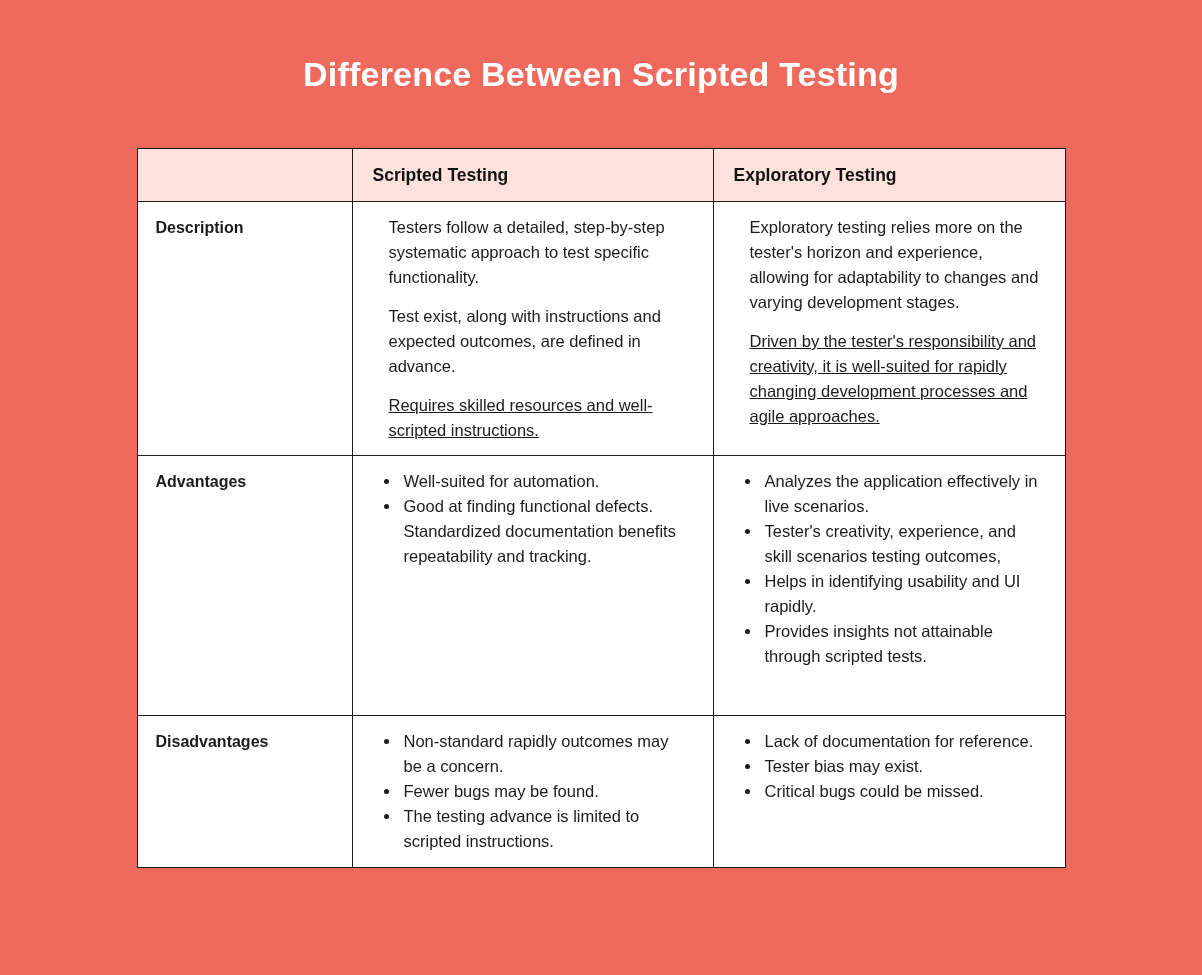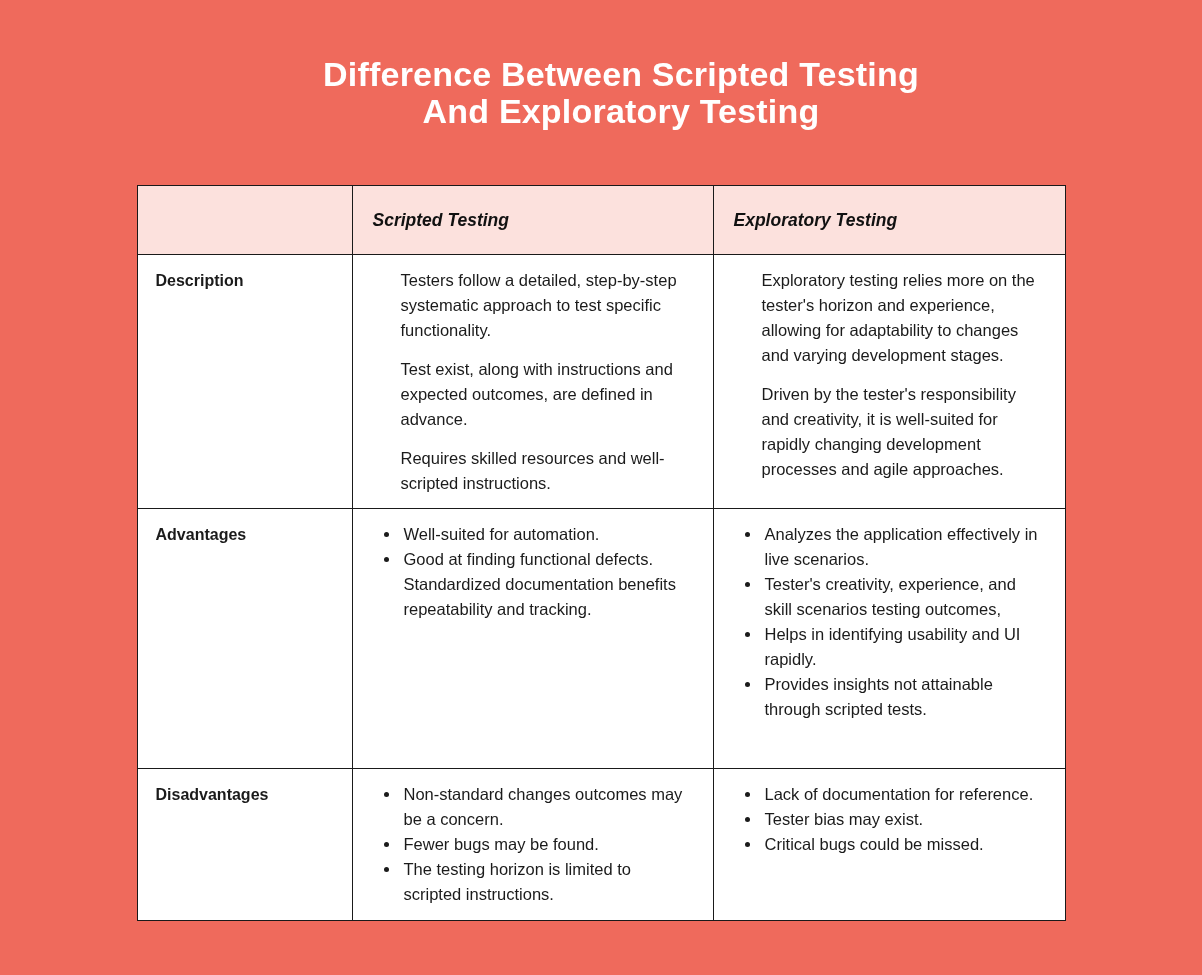--- a/index.html
+++ b/index.html
@@ -3,21 +3,21 @@
 <meta charset="utf-8">
 <style>
   :root {
     --bg: #EF6A5C;
     --header-bg: #FCE1DD;
     --border: #1A1A1A;
     --cell-bg: #FFFFFF;
     --title-color: #FFFFFF;
     --text: #1B1B1B;
   }
-  * { box-sizing: border-box; padding-left: 20px; }
+  * { box-sizing: border-box; }
   html, body { margin: 0; padding: 0; }
   body {
     width: 1202px;
     height: 975px;
     background: var(--bg);
     font-family: "Liberation Sans", "DejaVu Sans", sans-serif;
     color: var(--text);
     overflow: hidden;
   }
   .page-title {
@@ -34,58 +34,56 @@
     margin: 55px auto 0 auto;
     border-collapse: collapse;
     table-layout: fixed;
     background: var(--cell-bg);
   }
   table.compare th, table.compare td {
     border: 1.5px solid var(--border);
   }
   th.col-head {
     background: var(--header-bg);
-    height: 69px;
+    height: 53px;
     text-align: left;
     vertical-align: middle;
     padding: 0 16px 0 20px;
     font-size: 17.5px;
     font-weight: bold;
     color: #111;
-    font-style: italic;
   }
   td.row-label {
     vertical-align: top;
     padding: 17px 10px 10px 18px;
     font-size: 16px;
     font-weight: bold;
     background: var(--cell-bg);
     margin-top: 20px;
   }
   td.content-cell {
     vertical-align: top;
     padding: 13px 22px 12px 20px;
     font-size: 16.5px;
     line-height: 25px;
     background: var(--cell-bg);
   }
   tr.row-description  { height: 244px; }
   tr.row-advantages   { height: 260px; }
   tr.row-disadvantages{ height: 152px; }
-  .content-cell p { margin: 0 0 14px 8px; }
-  .content-cell p:last-child { margin-bottom: 0; }
+  .content-cell p { margin: 0 0 14px 16px; }
+  .content-cell p:last-child { margin-bottom: 0; text-decoration: underline; }
   .content-cell ul { margin: 0; padding: 0 0 0 28px; }
   .content-cell li { padding-left: 3px; }
 </style>
 </head>
 <body>
 
 <h1 class="page-title">
   <span>Difference Between Scripted Testing</span><br>
-  <span>And Exploratory Testing</span>
 </h1>
 
 <table class="compare">
   <colgroup>
     <col style="width:215px">
     <col style="width:361px">
     <col style="width:352px">
   </colgroup>
   <tbody>
       <tr class="row-header">
@@ -122,23 +120,23 @@
         <li>Helps in identifying usability and UI rapidly.</li>
         <li>Provides insights not attainable through scripted tests.</li>
       </ul>
     </td>
   </tr>
 
   <tr class="row-disadvantages">
     <td class="row-label">Disadvantages</td>
     <td class="content-cell">
       <ul>
-        <li>Non-standard changes outcomes may be a concern.</li>
+        <li>Non-standard rapidly outcomes may be a concern.</li>
         <li>Fewer bugs may be found.</li>
-        <li>The testing horizon is limited to scripted instructions.</li>
+        <li>The testing advance is limited to scripted instructions.</li>
       </ul>
     </td>
     <td class="content-cell">
       <ul>
         <li>Lack of documentation for reference.</li>
         <li>Tester bias may exist.</li>
         <li>Critical bugs could be missed.</li>
       </ul>
     </td>
   </tr>

